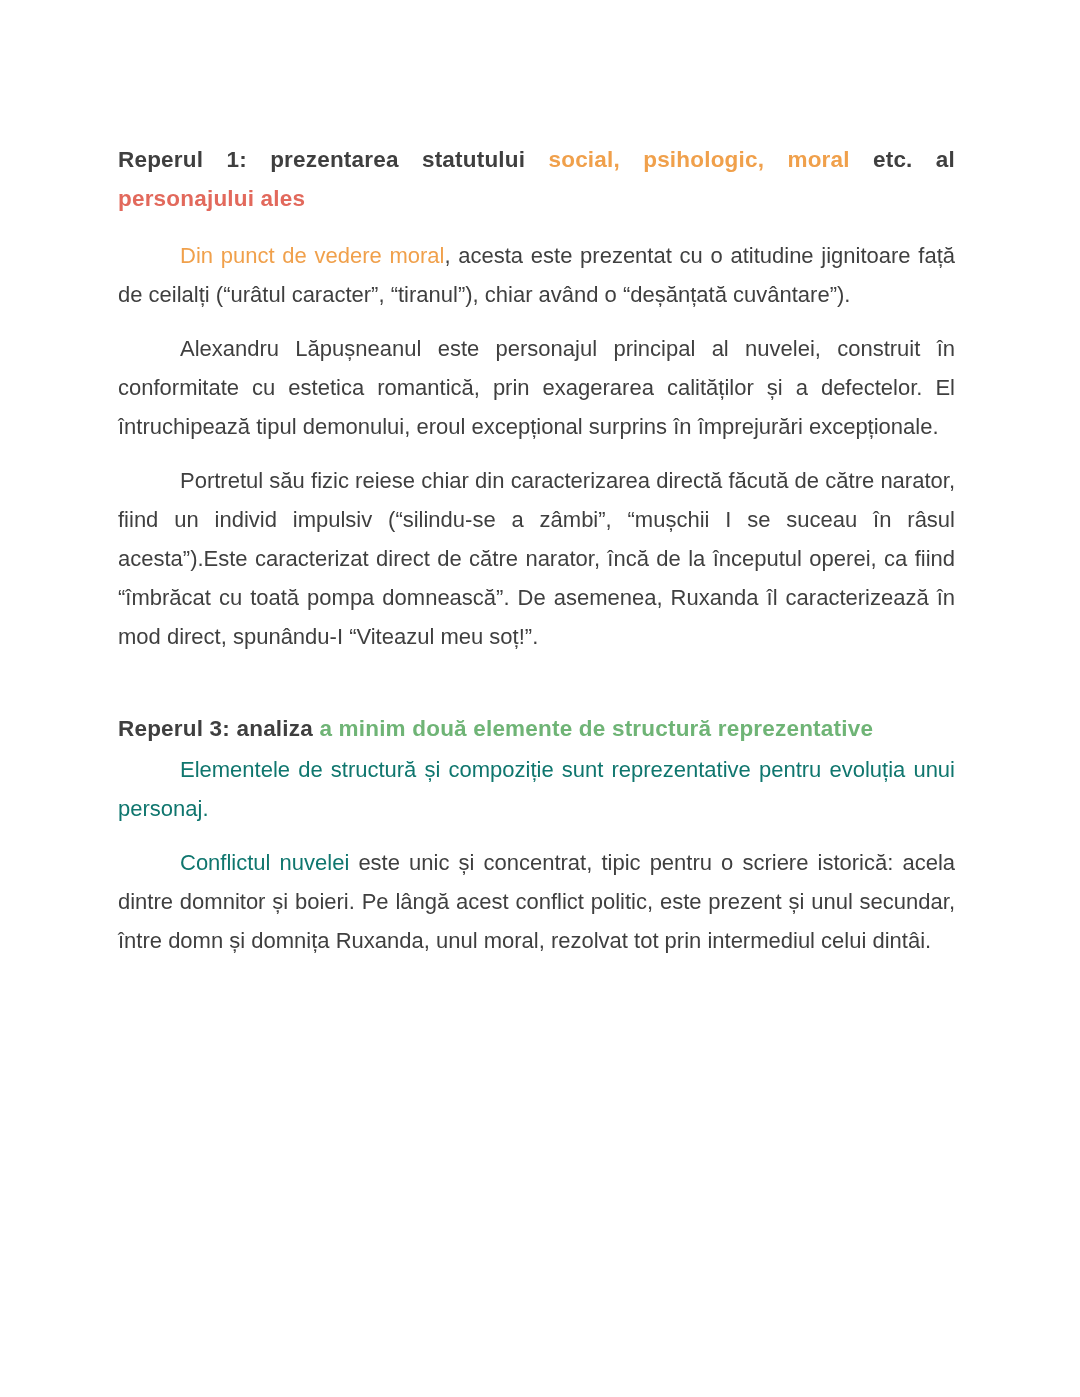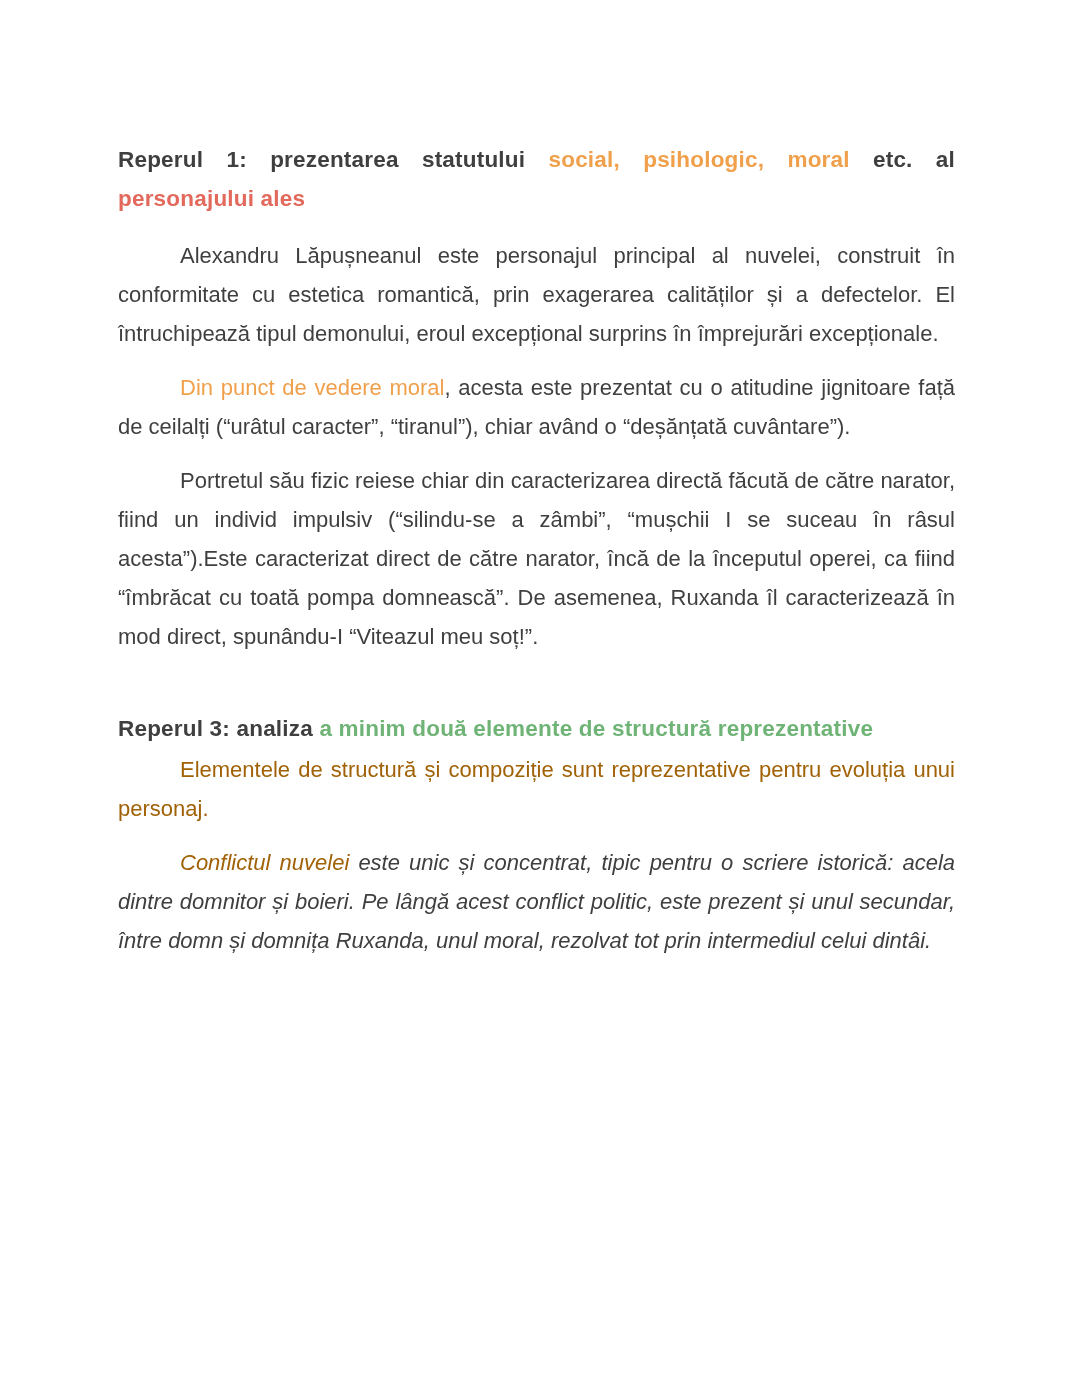--- a/index.html
+++ b/index.html
@@ -39,42 +39,41 @@
   h2.doc-heading.second {
     margin-top: 53px;
     margin-bottom: 2px;
   }
   p.body-para {
     margin: 0 0 15px 0;
     text-indent: 62px;
   }
   p.body-para.last {
     margin-bottom: 0;
-    font-style: italic;
   }
   .c-orange { color: #f0a04b; }
   .c-salmon { color: #e2695c; }
   .c-green  { color: #6fb476; }
-  .c-green-body { color: #a16207; }
+  .c-green-body { color: #0f766e; }
   .c-dark   { color: #3f3f3f; }
 </style>
 </head>
 <body>
 
 <div class="page">
 
   <h2 class="doc-heading">
     <span class="c-dark">Reperul 1: prezentarea statutului </span><span class="c-orange">social, psihologic, moral</span><span class="c-dark"> etc. al </span><span class="c-salmon">personajului ales</span>
   </h2>
 
-  <p class="doc-text body-para">Alexandru Lăpușneanul este personajul principal al nuvelei, construit în conformitate cu estetica romantică, prin exagerarea calităților și a defectelor. El întruchipează tipul demonului, eroul excepțional surprins în împrejurări excepționale.</p>
-
   <p class="doc-text body-para">
     <span class="c-orange">Din punct de vedere moral</span><span class="c-dark">, acesta este prezentat cu o atitudine jignitoare față de ceilalți (“urâtul caracter”, “tiranul”), chiar având o “deșănțată cuvântare”).</span>
   </p>
+
+  <p class="doc-text body-para">Alexandru Lăpușneanul este personajul principal al nuvelei, construit în conformitate cu estetica romantică, prin exagerarea calităților și a defectelor. El întruchipează tipul demonului, eroul excepțional surprins în împrejurări excepționale.</p>
 
   <p class="doc-text body-para">Portretul său fizic reiese chiar din caracterizarea directă făcută de către narator, fiind un individ impulsiv (“silindu-se a zâmbi”, “mușchii I se suceau în râsul acesta”).Este caracterizat direct de către narator, încă de la începutul operei, ca fiind “îmbrăcat cu toată pompa domnească”. De asemenea, Ruxanda îl caracterizează în mod direct, spunându-I “Viteazul meu soț!”.</p>
 
   <h2 class="doc-heading second">
     <span class="c-dark">Reperul 3: analiza </span><span class="c-green">a minim două elemente de structură reprezentative</span>
   </h2>
 
   <p class="doc-text body-para c-green-body">Elementele de structură și compoziție sunt reprezentative pentru evoluția unui personaj.</p>
 
   <p class="doc-text body-para last">

